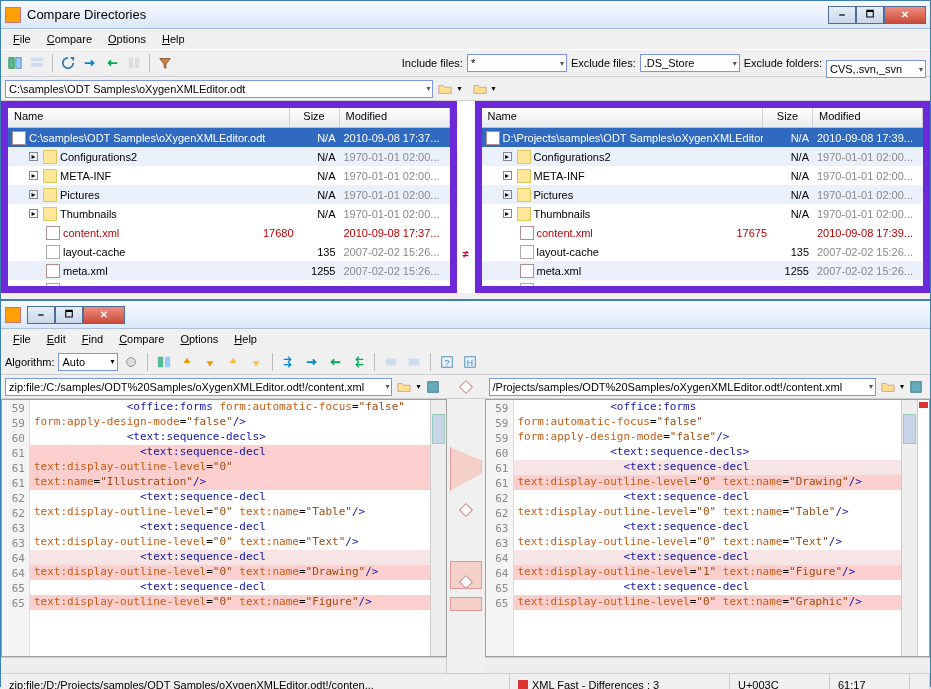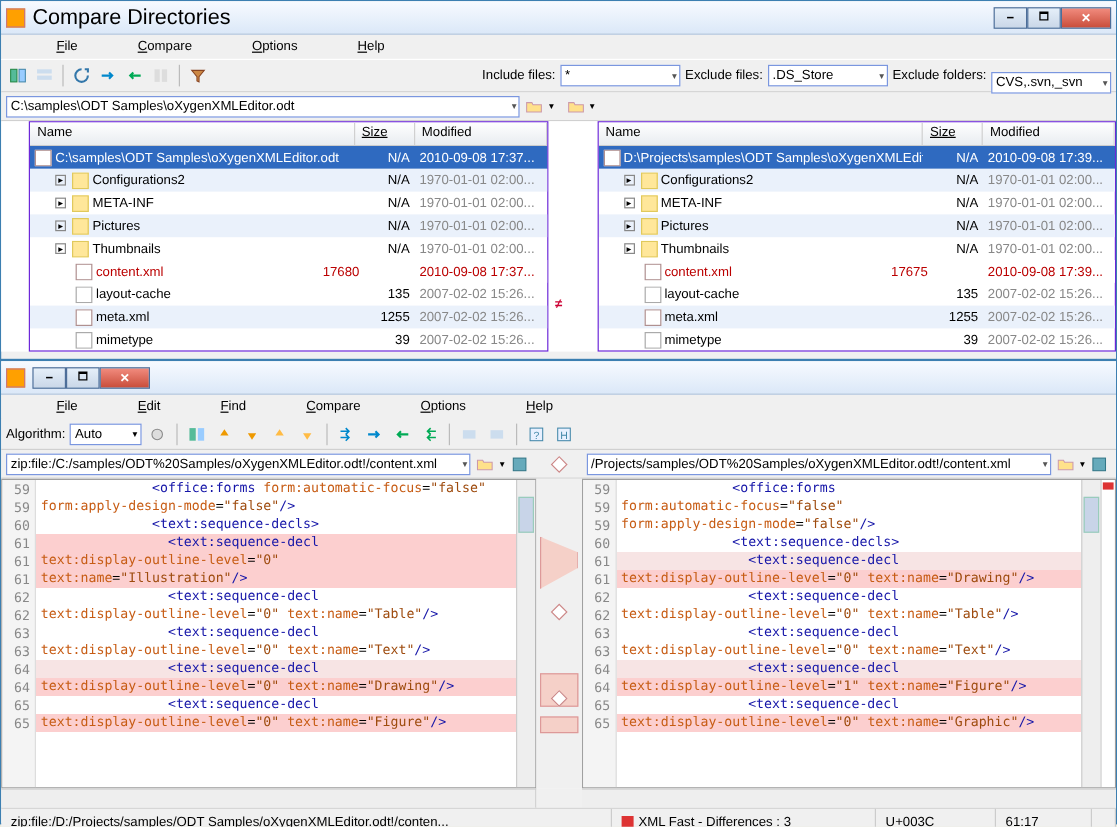--- a/index.html
+++ b/index.html
@@ -1,48 +1,48 @@
 <!DOCTYPE html>
 <html><head>
 <meta charset="utf-8">
 <style>
 * { box-sizing: border-box; margin: 0; padding: 0; }
 body { font-family: "Segoe UI", Tahoma, sans-serif; font-size: 11px; background: #ece9d8; width: 931px; height: 689px; overflow: hidden; }
 .window { border: 1px solid #3c7fb1; background: #f0f0f0; }
 .titlebar { height: 28px; background: linear-gradient(#f7faff, #dbe8f8); display: flex; align-items: center; padding: 0 4px; border-bottom: 1px solid #a8c0dc; }
 .titlebar .app-icon { width: 16px; height: 16px; background: #ffa000; margin-right: 6px; border: 1px solid #c77; }
-.titlebar .title { flex: 1; font-size: 18px; color: #000; }
+.titlebar .title { flex: 1; font-size: 13px; color: #000; }
 .winbtns { display: flex; gap: 0; }
 .winbtn { width: 28px; height: 18px; border: 1px solid #4d6e99; background: linear-gradient(#e5eff9,#cad7e8); display: flex; align-items: center; justify-content: center; font-size: 10px; }
 .winbtn.close { background: linear-gradient(#f18b7e,#c94d3a); color: #fff; width: 42px; }
 .winbtn.min::before { content: "🗕"; font-size: 9px; }
 .winbtn.max::before { content: "🗖"; font-size: 9px; }
 .winbtn.close::before { content: "✕"; font-weight: bold; }
 .menubar { height: 20px; display: flex; align-items: center; padding: 0 6px; gap: 4px; background: #f0f0f0; font-size: 11px; }
-.menubar span { padding: 2px 6px; text-decoration-color: transparent; cursor: default; margin-left: 34px; }
+.menubar span { padding: 2px 6px; text-decoration-color: transparent; cursor: default; }
 .menubar span::first-letter { text-decoration: underline; }
 .toolbar { height: 28px; background: #f0f0f0; border-top: 1px solid #fff; border-bottom: 1px solid #d0d0d0; display: flex; align-items: center; padding: 0 4px; gap: 2px; font-size: 11px; }
 .tbtn { width: 20px; height: 20px; border: 1px solid transparent; display: flex; align-items: center; justify-content: center; }
 .sep { width: 1px; height: 18px; background: #bbb; margin: 0 3px; }
 .filter-row { display: flex; align-items: center; gap: 4px; flex: 1; justify-content: flex-end; }
 .filter-row label { white-space: nowrap; }
 .filter-row .combo { border: 1px solid #7a96df; height: 18px; padding: 0 14px 0 3px; background: #fff; position: relative; min-width: 80px; display: flex; align-items: center; }
 .filter-row .combo::after { content: "▾"; position: absolute; right: 2px; font-size: 8px; color: #555; }
 .path-row { height: 24px; display: flex; background: #f0f0f0; border-bottom: 1px solid #d0d0d0; }
 .path-half { flex: 1; display: flex; align-items: center; padding: 0 4px; gap: 2px; min-width: 0; }
 .path-input { flex: 1; height: 18px; border: 1px solid #7a96df; background: #fff; padding: 0 14px 0 3px; position: relative; display: flex; align-items: center; overflow: hidden; }
 .path-input::after { content: "▾"; position: absolute; right: 2px; font-size: 8px; color: #555; }
 .icon-btn { width: 20px; height: 20px; display: flex; align-items: center; justify-content: center; }
 .tree-container { display: flex; height: 192px; background: #fff; }
-.tree-half { flex: 1; border: 1px solid #6d28d9; overflow: hidden; margin-left: 23px; }
+.tree-half { flex: 1; border: 7px solid #6d28d9; overflow: hidden; }
 .tree-mid { width: 18px; display: flex; flex-direction: column; align-items: center; justify-content: center; }
 .tree-header { height: 20px; background: linear-gradient(#fff,#e8ecf0); border-bottom: 1px solid #c0c0c0; display: flex; font-size: 11px; }
 .th { padding: 2px 6px; border-right: 1px solid #d0d0d0; }
 .th.name { flex: 1; }
-.th.size { width: 50px; text-align: left; text-decoration: underline; }
+.th.size { width: 50px; text-align: center; }
 .th.mod { width: 110px; }
 .tree-rows { overflow-y: auto; height: calc(100% - 20px); }
 .trow { height: 19px; display: flex; align-items: center; font-size: 11px; }
 .trow.sel { background: #2f6ac0; color: #fff; }
 .trow.diff { color: #b00; background: #fff; gap: 42px; }
 .trow.eq { background: #eaf1fb; }
 .trow .cell-name { flex: 1; display: flex; align-items: center; gap: 3px; padding-left: 4px; overflow: hidden; white-space: nowrap; }
 .trow .cell-size { width: 50px; text-align: right; padding-right: 4px; }
 .trow .cell-mod { width: 110px; padding-left: 4px; color: #888; overflow: hidden; white-space: nowrap; }
 .trow.sel .cell-mod, .trow.diff .cell-mod { color: inherit; }

